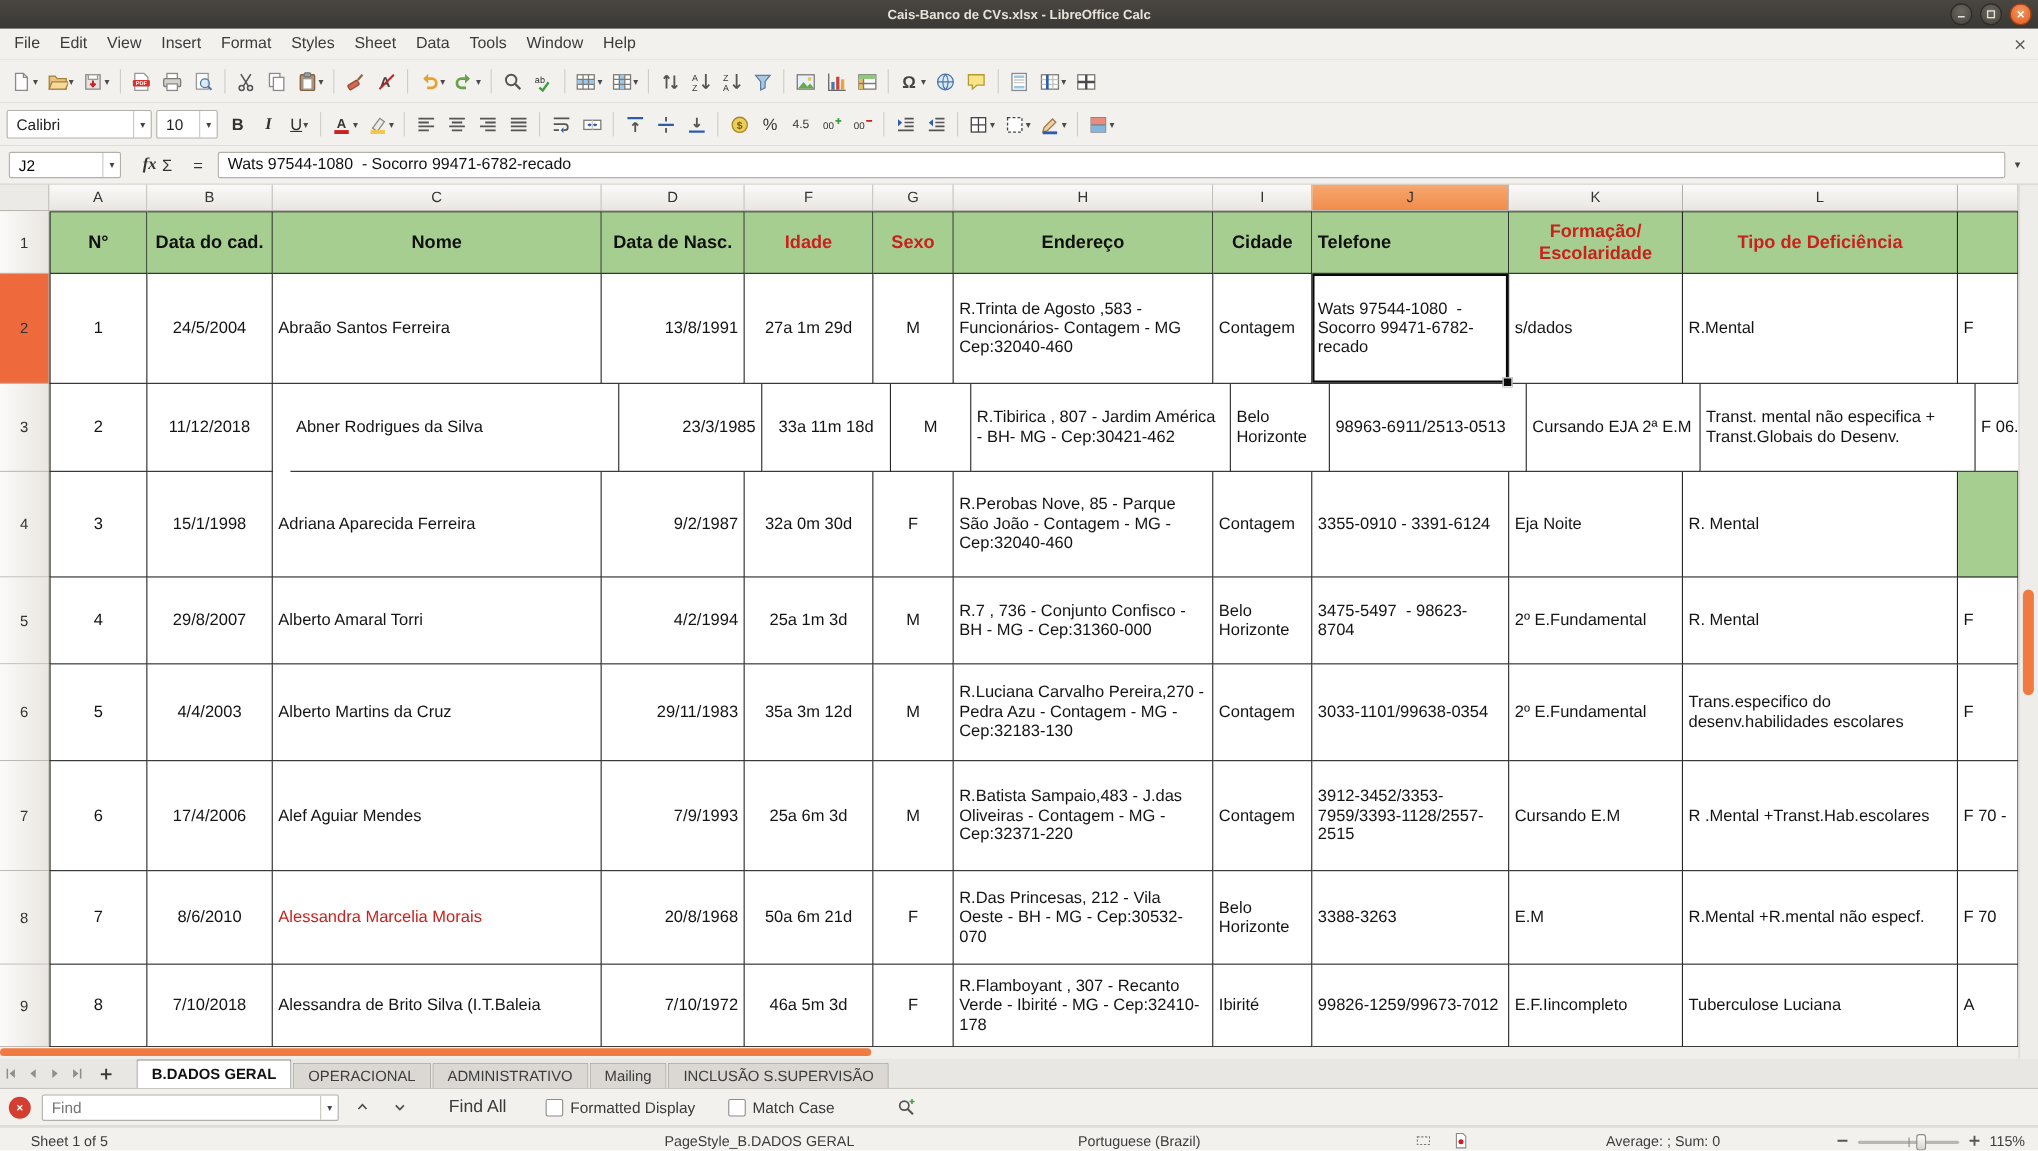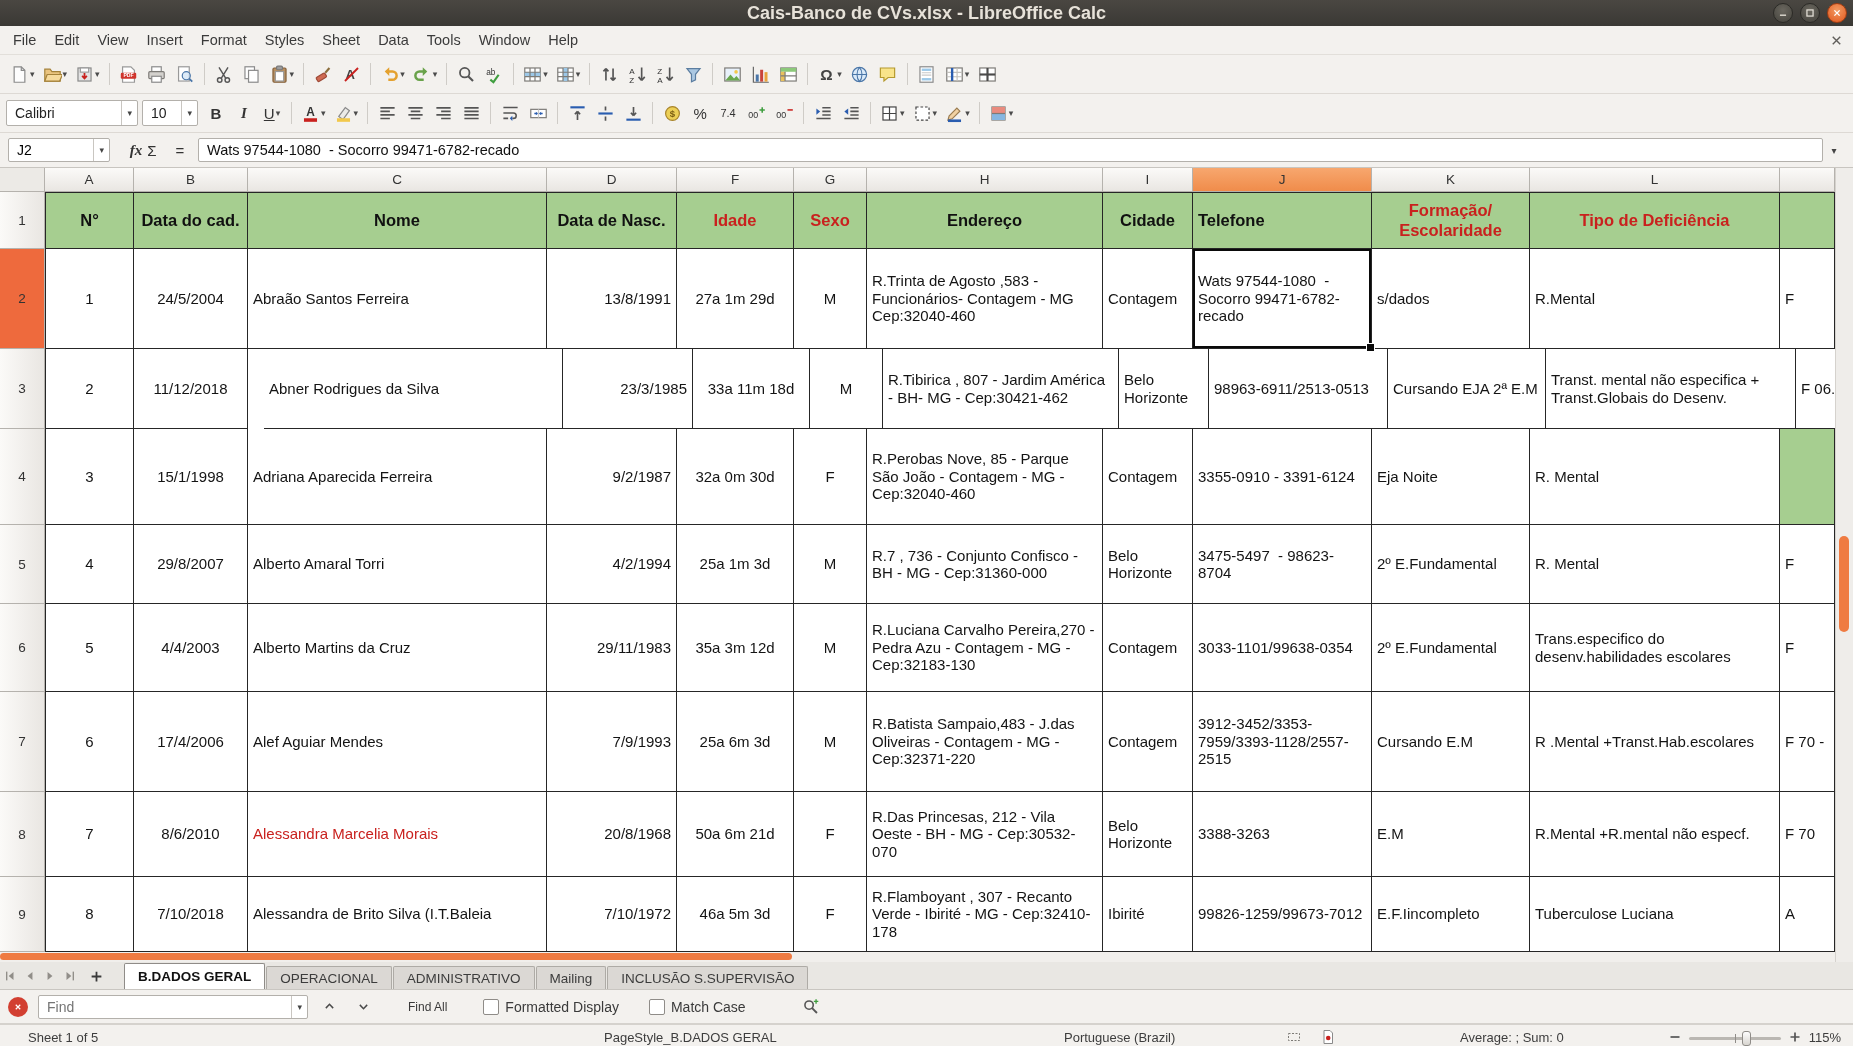--- a/index.html
+++ b/index.html
@@ -1,21 +1,21 @@
 <!DOCTYPE html>
 <html><head>
 <meta charset="utf-8">
 <style>
   html,body{margin:0;padding:0;}
   body{width:1853px;height:1046px;overflow:hidden;font-family:"Liberation Sans",sans-serif;background:#fff;}
   .app{width:1853px;height:1046px;display:flex;flex-direction:column;position:relative;}
 
   
   .titlebar{height:26px;flex:0 0 auto;background:linear-gradient(#4a4742,#3a3834);display:flex;align-items:center;justify-content:center;position:relative;}
-  .title{color:#e7e2d9;font-weight:700;font-size:18px;}
+  .title{color:#e7e2d9;font-weight:700;font-size:12px;}
   .winbtns{position:absolute;right:6px;top:3px;display:flex;gap:7px;}
   .winbtn{width:20px;height:20px;border-radius:50%;background:radial-gradient(circle at 50% 35%,#6a675f,#44423c);border:1px solid #2b2a26;box-sizing:border-box;display:flex;align-items:center;justify-content:center;}
   .winbtn.close{background:radial-gradient(circle at 50% 35%,#f29a62,#e1571d);border-color:#a33d12;}
   .winbtn svg{width:14px;height:14px;}
 
   
   .menubar{height:28px;flex:0 0 auto;background:#f3f1ee;display:flex;align-items:center;padding:0 4px;border-bottom:1px solid #e2dfda;}
   .menu-items{display:flex;}
   .menu-item{padding:4px 9px;font-size:14.5px;color:#3b3b3b;}
   .mclose{margin-left:auto;width:22px;height:22px;display:flex;align-items:center;justify-content:center;margin-right:2px;}
@@ -79,21 +79,21 @@
   .stab.active{background:#fff;font-weight:700;height:26px;border-color:#8f8c88;color:#111;}
 
   
   .findbar{height:34px;flex:0 0 auto;background:#f3f1ee;display:flex;align-items:center;padding:0 8px;border-bottom:1px solid #d5d2cd;box-sizing:border-box;}
   .fclose{width:20px;height:20px;border-radius:50%;background:#d23f31;display:flex;align-items:center;justify-content:center;margin-right:10px;}
   .fclose svg{width:12px;height:12px;}
   .findbox{width:270px;height:24px;background:#fff;border:1px solid #b3b0ab;border-radius:2px;display:flex;align-items:center;box-sizing:border-box;}
   .findbox input{flex:1;border:none;outline:none;padding:0 8px;font-size:14px;font-family:"Liberation Sans",sans-serif;color:#333;background:transparent;min-width:0;}
   .fnav{width:26px;height:24px;display:flex;align-items:center;justify-content:center;margin-left:8px;}
   .fnav svg{width:13px;height:13px;}
-  .findall{margin-left:26px;font-size:12px;color:#3a3a3a;padding:3px 6px;white-space:nowrap;}
+  .findall{margin-left:26px;font-size:16px;color:#3a3a3a;padding:3px 6px;white-space:nowrap;}
   .fchk{display:flex;align-items:center;margin-left:30px;font-size:14px;color:#3a3a3a;white-space:nowrap;}
   .fchk .box{width:14px;height:14px;border:1px solid #8f8c88;background:#fff;border-radius:2px;margin-right:6px;flex:0 0 auto;}
   .fadv{margin-left:52px;width:26px;height:26px;display:flex;align-items:center;justify-content:center;}
   .fadv svg{width:18px;height:18px;}
 
   
   .statusbar{height:26px;flex:0 0 auto;background:#f3f1ee;position:relative;font-size:13px;color:#3d3d3d;border-top:1px solid #d5d2cd;box-sizing:border-box;}
   .sb{position:absolute;top:5px;white-space:pre;}
   .sbi{position:absolute;top:4px;width:16px;height:16px;}
   .sbi svg{width:16px;height:16px;}
@@ -463,21 +463,21 @@
         <div class="tbtn">
           <svg viewBox="0 0 16 16" width="19" height="19">
             <circle cx="8" cy="8" r="5.8" fill="#eccf56" stroke="#a8842a"></circle>
             <text x="8" y="11" font-size="8" text-anchor="middle" fill="#7a5c12" font-weight="bold">$</text>
           </svg>
         </div>
         <div class="tbtn">
           <span class="tg">%</span>
         </div>
         <div class="tbtn">
-          <span class="tg" style="font-size:11px">7.4</span>
+          <span class="tg" style="font-size:11px">4.5</span>
         </div>
         <div class="tbtn">
           <svg viewBox="0 0 16 16" width="19" height="19">
             <text x="1" y="11.5" font-size="7.5" fill="#333">00</text>
             <path d="M10.5 5h4.5M12.8 2.8v4.5" stroke="#3f9e3f" stroke-width="1.3"></path>
           </svg>
         </div>
         <div class="tbtn">
           <svg viewBox="0 0 16 16" width="19" height="19">
             <text x="1" y="11.5" font-size="7.5" fill="#333">00</text>
@@ -782,21 +782,21 @@
           <circle cx="6.3" cy="6.3" r="3.7" fill="none" stroke="#555" stroke-width="1.4"></circle>
           <path d="M9 9l4.3 4.3" stroke="#555" stroke-width="1.7"></path>
           <path d="M10.5 3h4M12.5 1v4" stroke="#3f9e3f" stroke-width="1.2"></path>
         </svg>
       </div>
   </div>
 
   <div class="statusbar">
     <span class="sb" style="left:28px">Sheet 1 of 5</span>
     <span class="sb" style="left:604px">PageStyle_B.DADOS GERAL</span>
-    <span class="sb" style="left:1064px">Portuguese (Brazil)</span>
+    <span class="sb" style="left:980px">Portuguese (Brazil)</span>
     <span class="sbi" style="left:1286px"><svg viewBox="0 0 16 16" width="19" height="19">
           <rect x="2.5" y="4.5" width="11" height="7" fill="none" stroke="#7d7b77" stroke-dasharray="2 1.5"></rect>
         </svg></span>
     <span class="sbi" style="left:1320px"><svg viewBox="0 0 16 16" width="19" height="19">
           <path d="M4 1.5h6l2.5 2.5v10.5H4z" fill="#fff" stroke="#8a8a8a"></path>
           <circle cx="8.2" cy="9" r="2.3" fill="#c9211e"></circle>
         </svg></span>
     <span class="sb" style="left:1460px">Average: ; Sum: 0</span>
     <span class="sbi" style="right:170px"><svg viewBox="0 0 16 16" width="19" height="19">
           <path d="M3.5 8h9" stroke="#555" stroke-width="1.7"></path>

